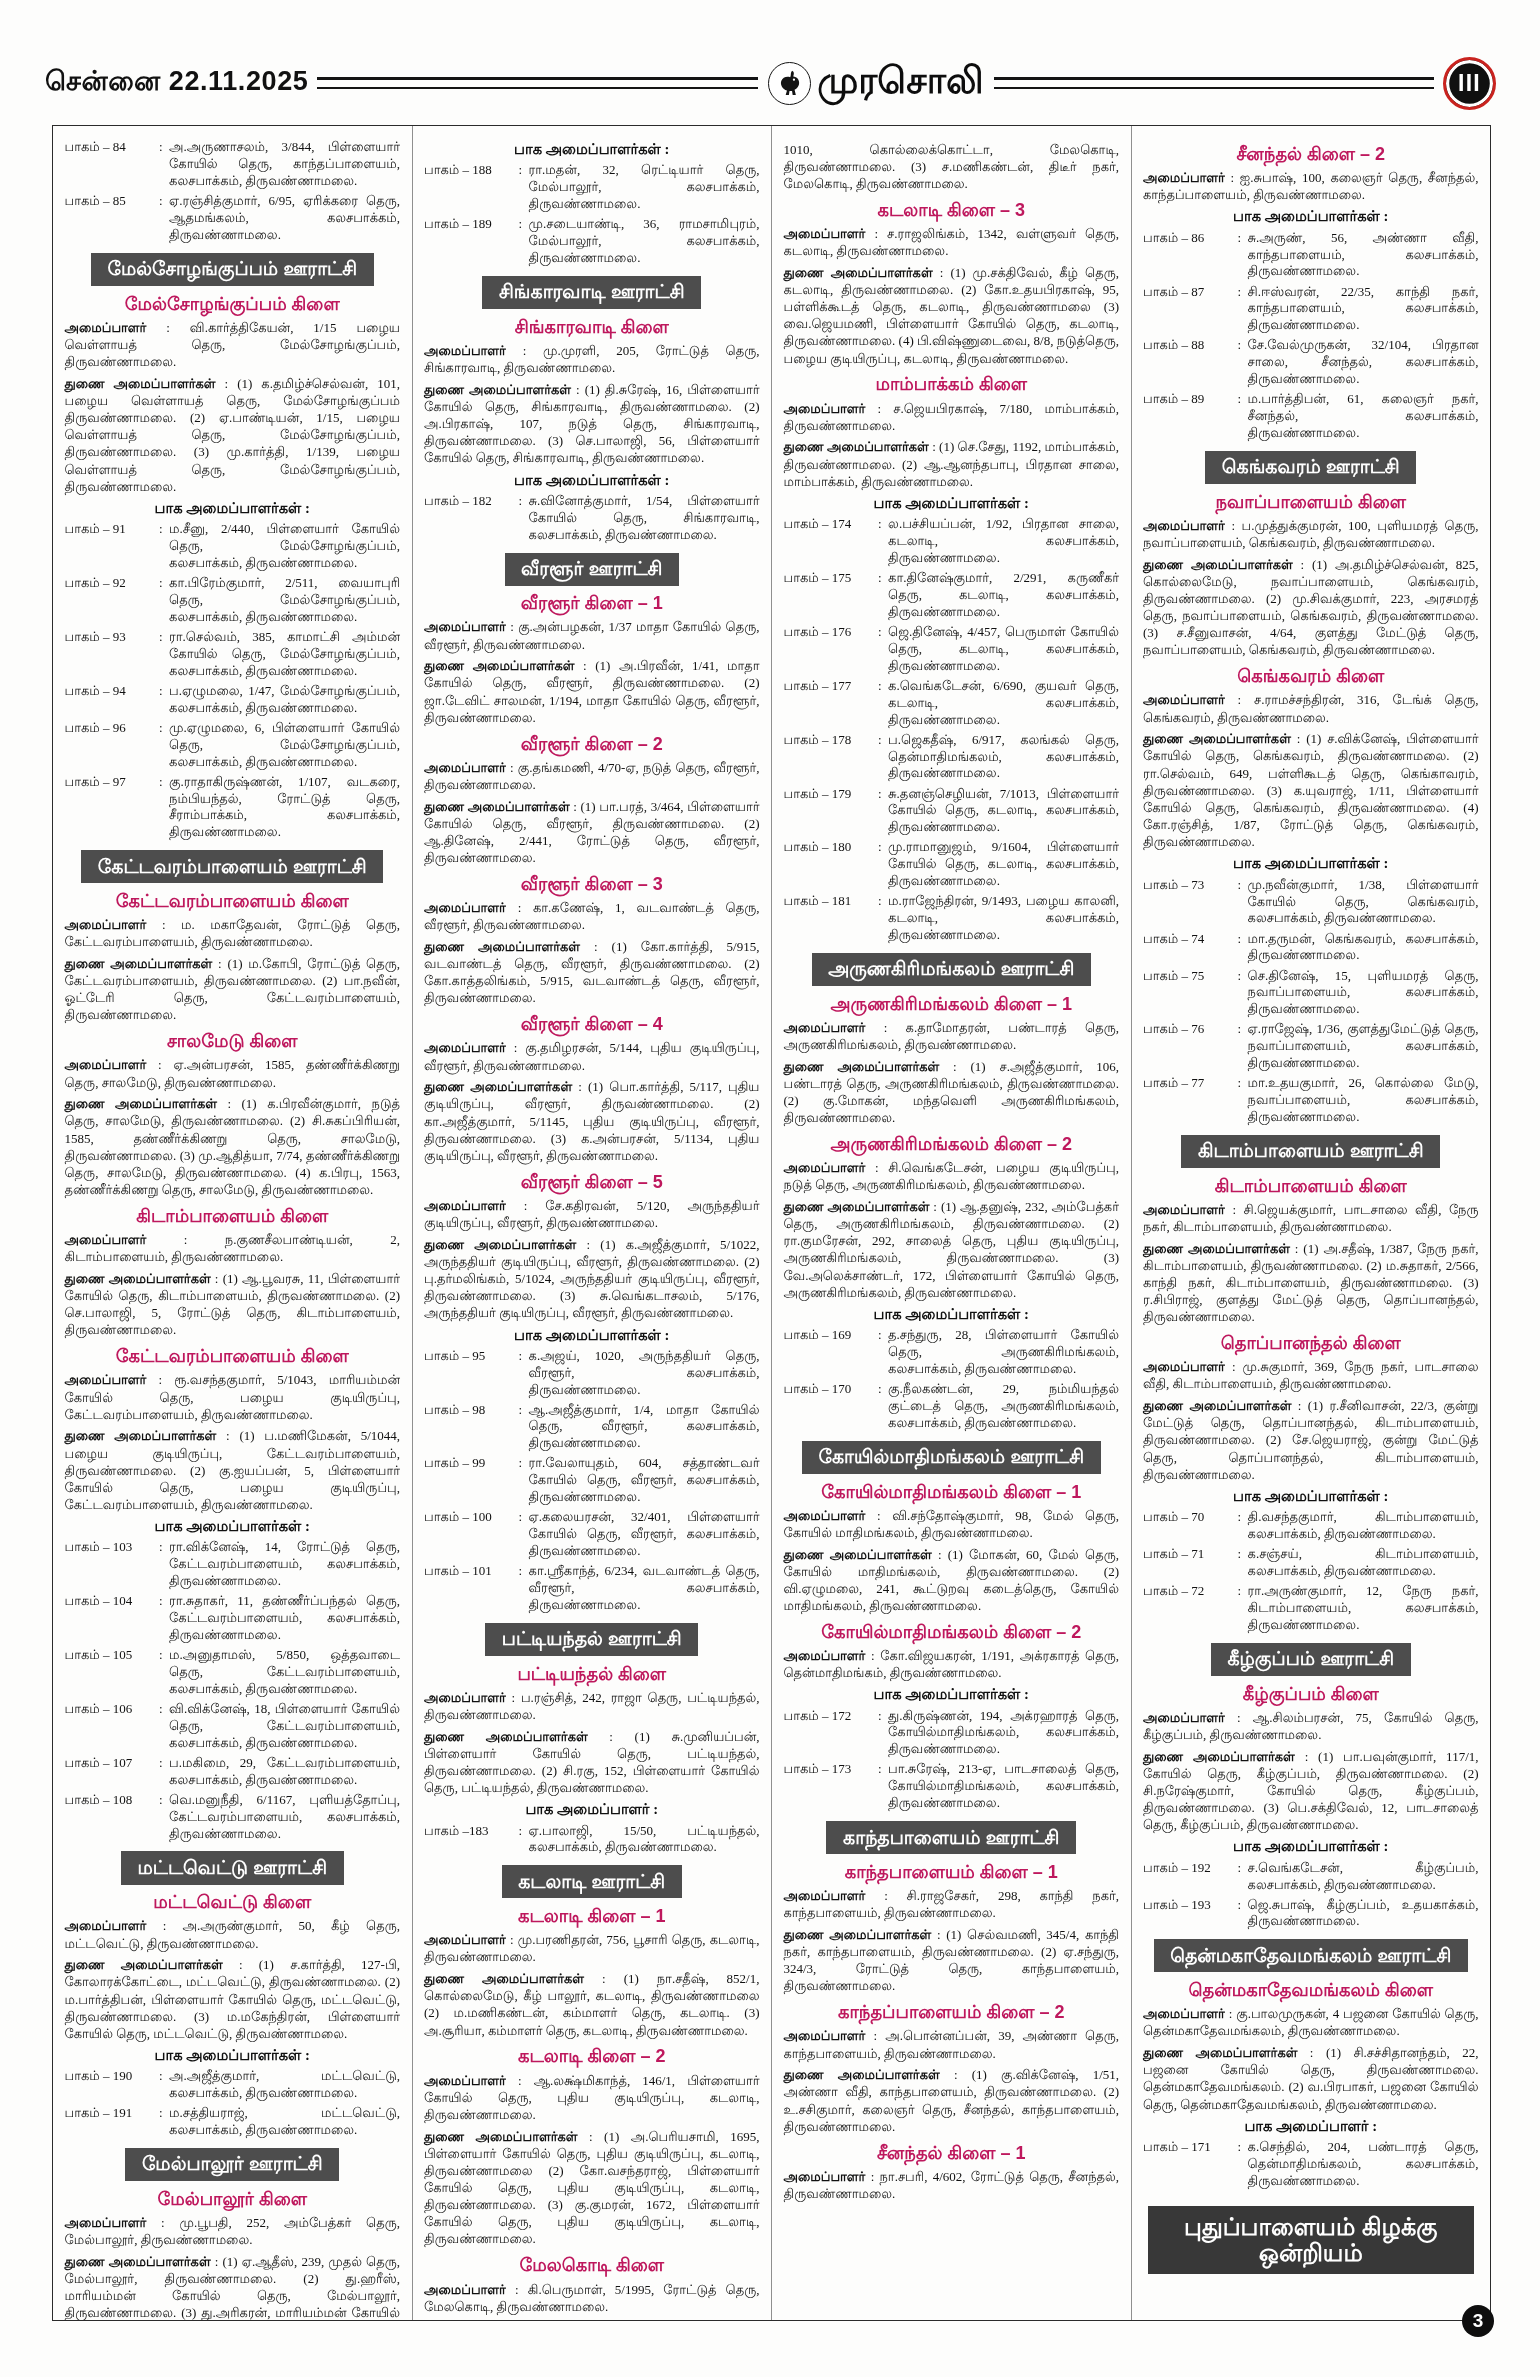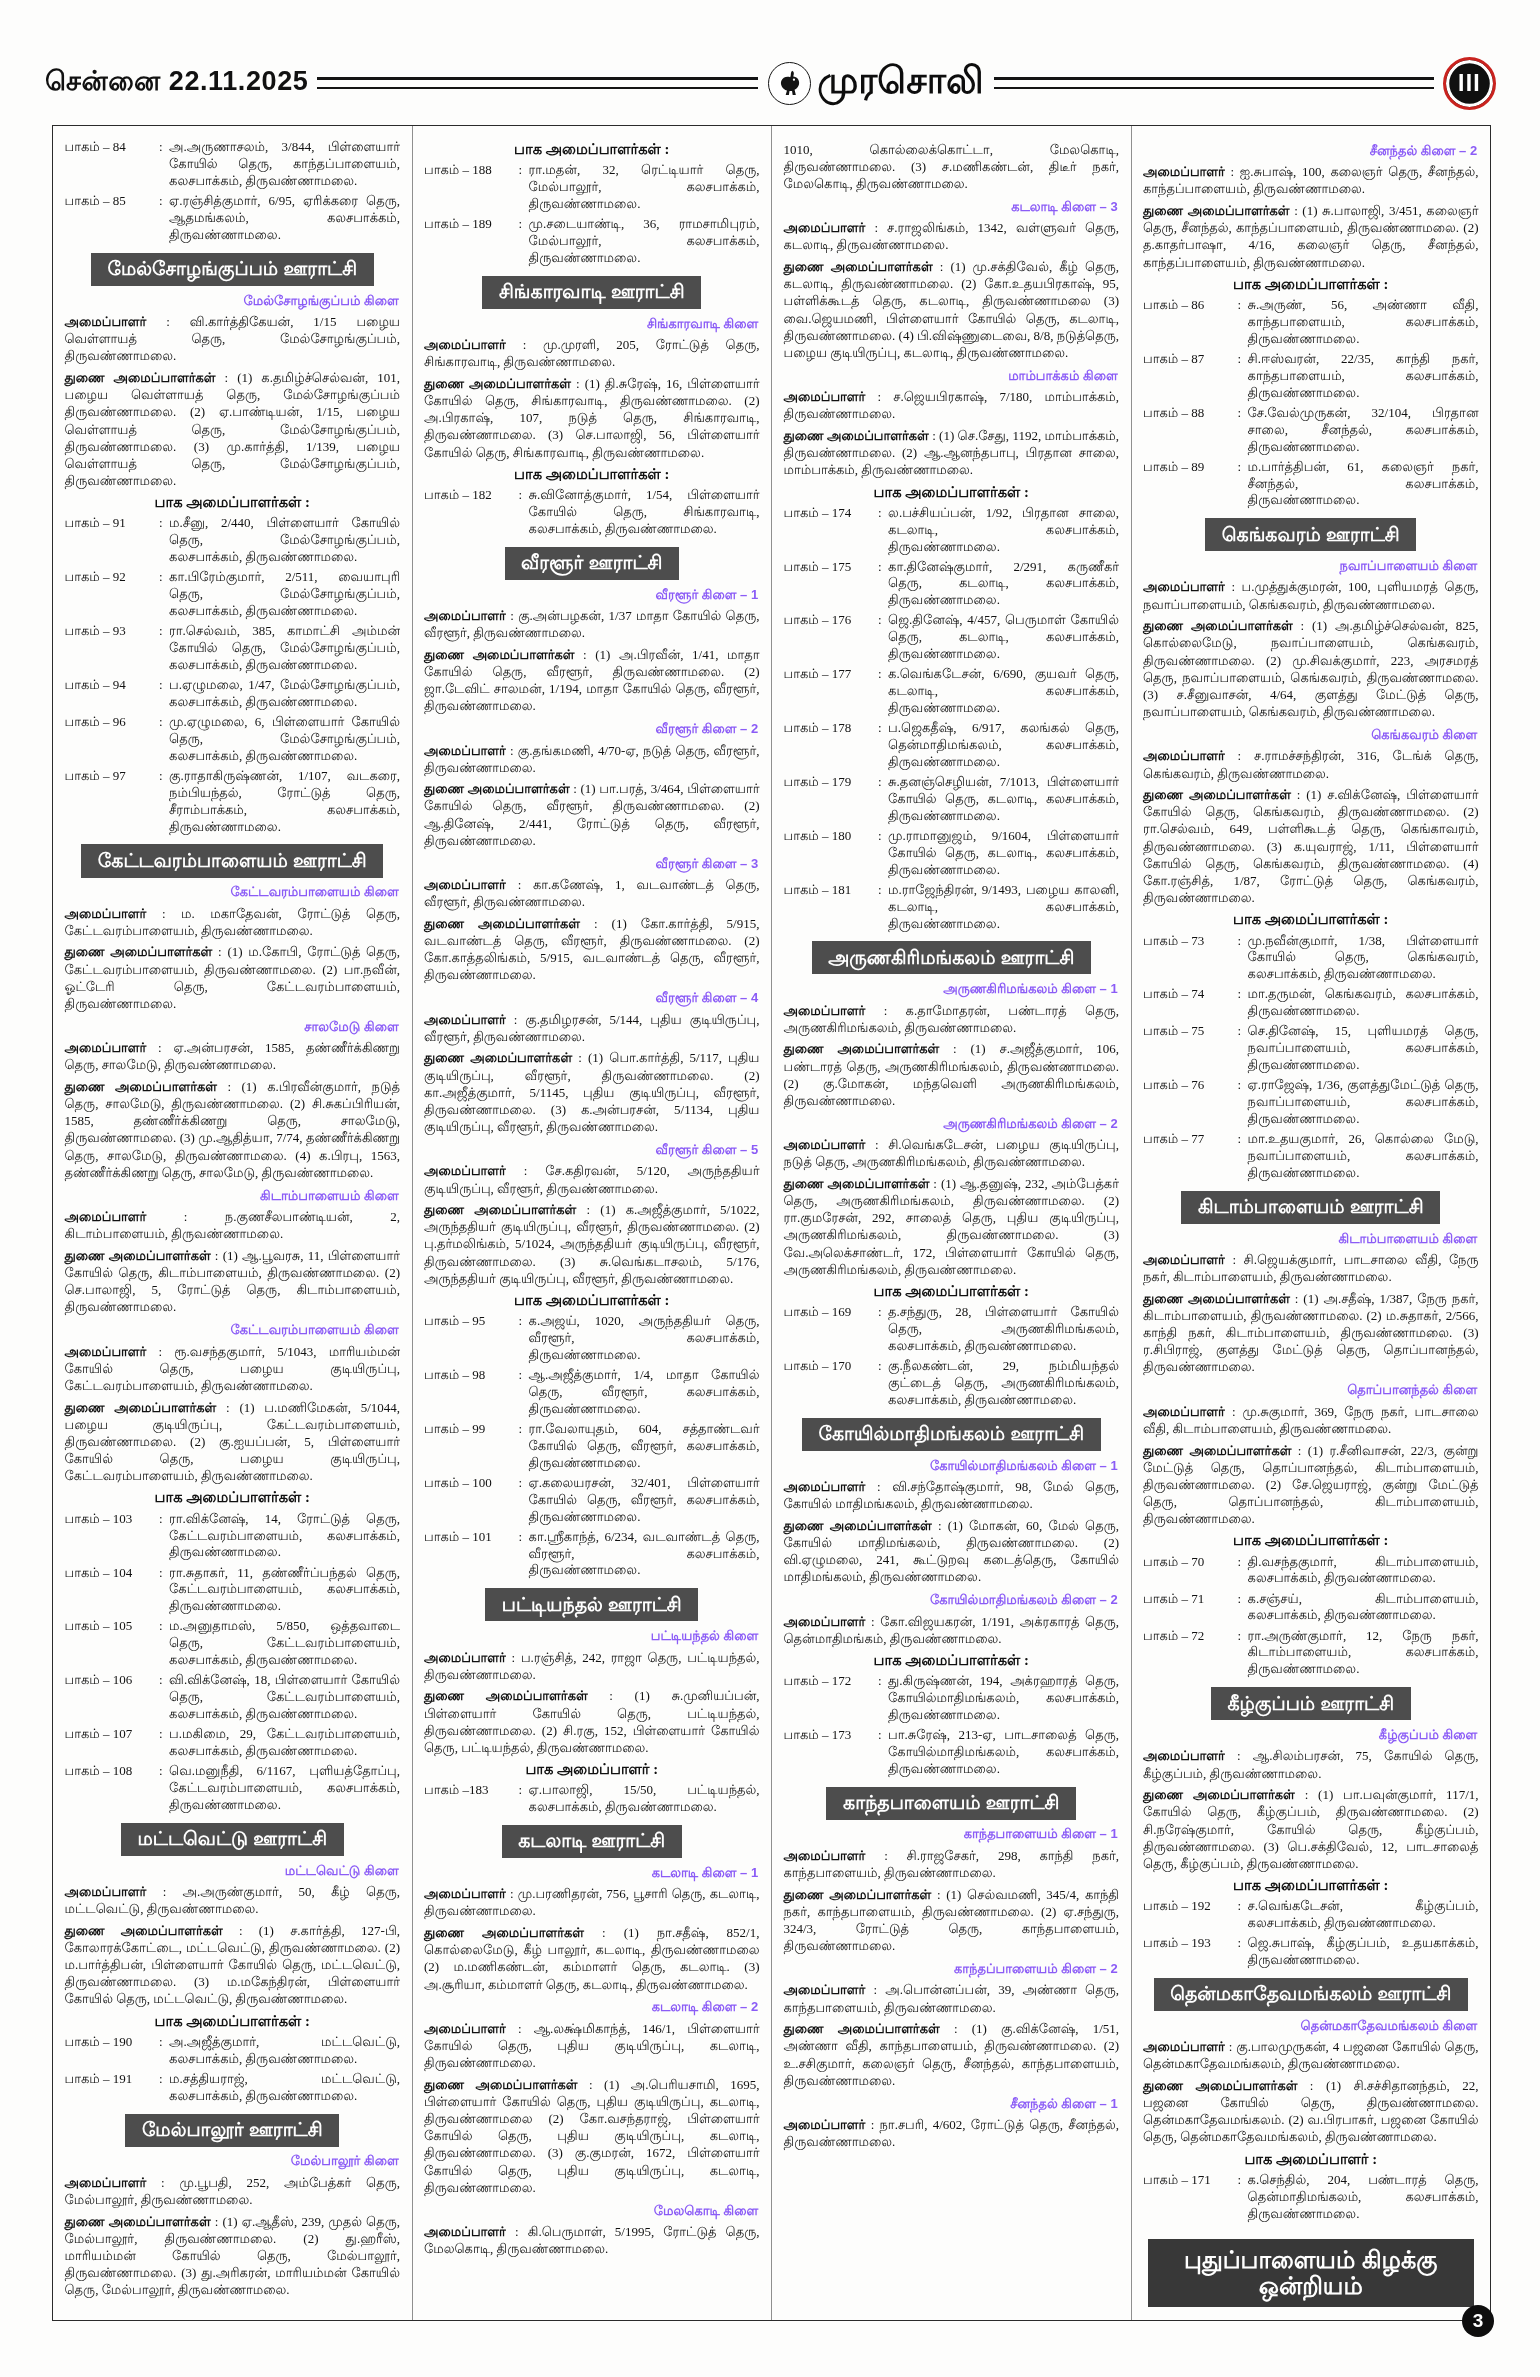--- a/index.html
+++ b/index.html
@@ -23,22 +23,22 @@
          border:1.3px solid #2b2b2b;display:flex;overflow:hidden;background:#fdfdfc;}
   .col{flex:1 1 0;padding:10.2px 11.5px 6.4px 11.5px;overflow:hidden;}
   .col + .col{border-left:0.6px solid #8f8f8f;}
   
   .sec{margin:9px auto 3.8px auto;width:-moz-fit-content;width:fit-content;max-width:96%;
        background:#4d4d4d;color:#fff;font-weight:bold;font-size:19px;line-height:1;
        padding:6.4px 16.6px 7.7px 16.6px;text-align:center;font-family:"Liberation Sans",sans-serif;}
   .union{margin:16.6px auto 6.4px auto;width:94%;background:#383838;color:#fff;font-weight:bold;
          font-size:24px;line-height:1.1;padding:7.7px 5.1px;text-align:center;
          font-family:"Liberation Sans",sans-serif;}
-  .branch{margin:7.7px 1.3px 3.8px 1.3px;text-align:right;font-weight:bold;color:#8b5cf6;
-          font-size:13px;line-height:1.15;font-family:"Liberation Sans",sans-serif;}
+  .branch{margin:7.7px 1.3px 3.8px 1.3px;text-align:center;font-weight:bold;color:#be185d;
+          font-size:18px;line-height:1.15;font-family:"Liberation Sans",sans-serif;}
   .center-label{margin:5.1px 0 2.6px 0;text-align:center;font-weight:bold;font-size:14.7px;}
   .para{margin:4.5px 0;text-align:justify;font-size:13px;line-height:1.32;}
   .para .lbl{font-weight:bold;}
   .ward{display:grid;grid-template-columns:88px 16.6px 1fr;margin:3.2px 0;
         font-size:13px;line-height:1.3;}
   .wnum{white-space:nowrap;}
   .wcolon{text-align:center;}
   .wtext{text-align:justify;}
   
   .page-num{position:absolute;right:47px;bottom:40px;width:32px;height:32px;border-radius:50%;
@@ -351,21 +351,20 @@
         <p class="para"><span class="lbl">துணை அமைப்பாளர்கள்</span> : (1) செல்வமணி, 345/4, காந்தி நகர், காந்தபாளையம், திருவண்ணாமலை. (2) ஏ.சந்துரு, 324/3, ரோட்டுத் தெரு, காந்தபாளையம், திருவண்ணாமலை.</p>
         <div class="branch">காந்தப்பாளையம் கிளை – 2</div>
         <p class="para"><span class="lbl">அமைப்பாளர்</span> : அ.பொன்னப்பன், 39, அண்ணா தெரு, காந்தபாளையம், திருவண்ணாமலை.</p>
         <p class="para"><span class="lbl">துணை அமைப்பாளர்கள்</span> : (1) கு.விக்னேஷ், 1/51, அண்ணா வீதி, காந்தபாளையம், திருவண்ணாமலை. (2) உ.சசிகுமார், கலைஞர் தெரு, சீனந்தல், காந்தபாளையம், திருவண்ணாமலை.</p>
         <div class="branch">சீனந்தல் கிளை – 1</div>
         <p class="para"><span class="lbl">அமைப்பாளர்</span> : நா.சபரி, 4/602, ரோட்டுத் தெரு, சீனந்தல், திருவண்ணாமலை.</p>
       </div>
       <div class="col">
         <div class="branch">சீனந்தல் கிளை – 2</div>
         <p class="para"><span class="lbl">அமைப்பாளர்</span> : ஐ.சுபாஷ், 100, கலைஞர் தெரு, சீனந்தல், காந்தப்பாளையம், திருவண்ணாமலை.</p>
-        <p class="para"><span class="lbl">துணை அமைப்பாளர்கள்</span> : (1) சு.பாலாஜி, 3/451, கலைஞர் தெரு, சீனந்தல், காந்தப்பாளையம், திருவண்ணாமலை. (2) த.காதர்பாஷா, 4/16, கலைஞர் தெரு, சீனந்தல், காந்தப்பாளையம், திருவண்ணாமலை.</p>
         <div class="center-label">பாக அமைப்பாளர்கள் :</div>
         <div class="ward">
           <span class="wnum">பாகம் – 86</span>
           <span class="wcolon">:</span>
           <span class="wtext">சு.அருண், 56, அண்ணா வீதி, காந்தபாளையம், கலசபாக்கம், திருவண்ணாமலை.</span>
         </div>
         <div class="ward">
           <span class="wnum">பாகம் – 87</span>
           <span class="wcolon">:</span>
           <span class="wtext">சி.ஈஸ்வரன், 22/35, காந்தி நகர், காந்தபாளையம், கலசபாக்கம், திருவண்ணாமலை.</span>

